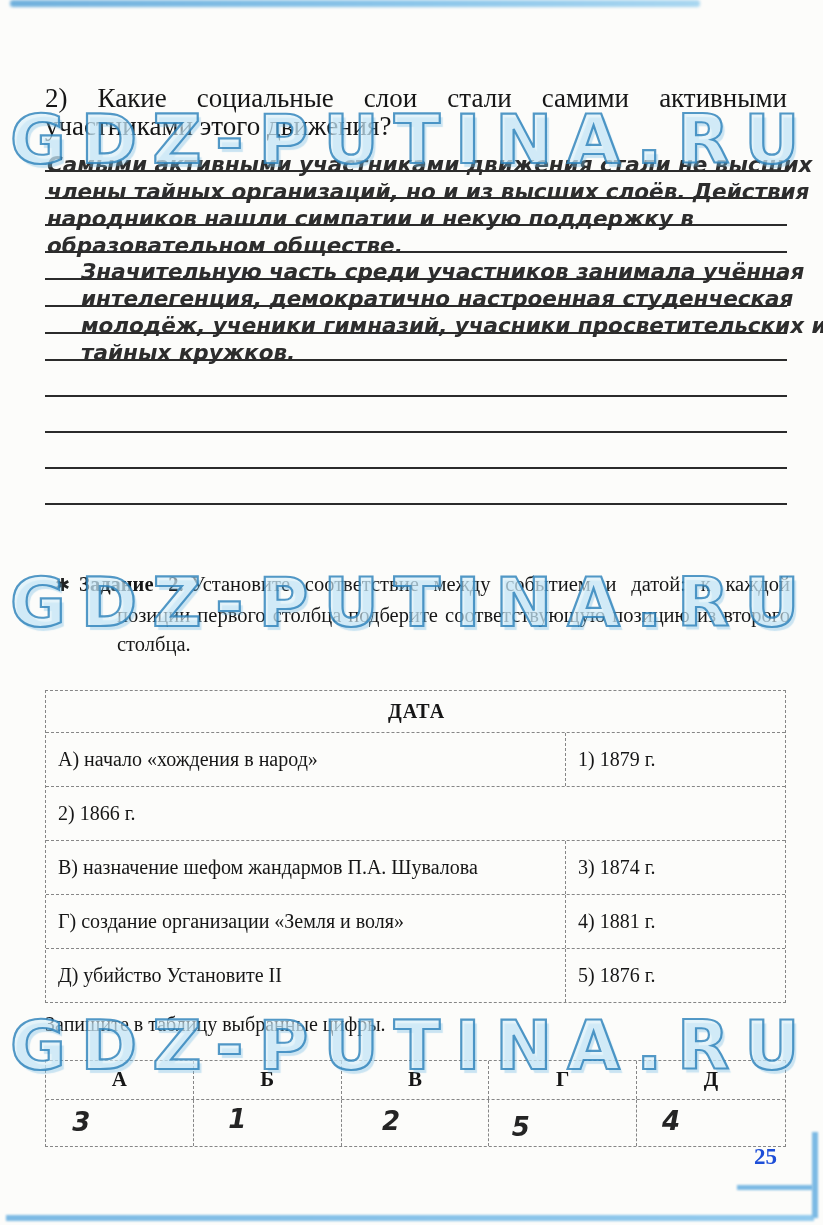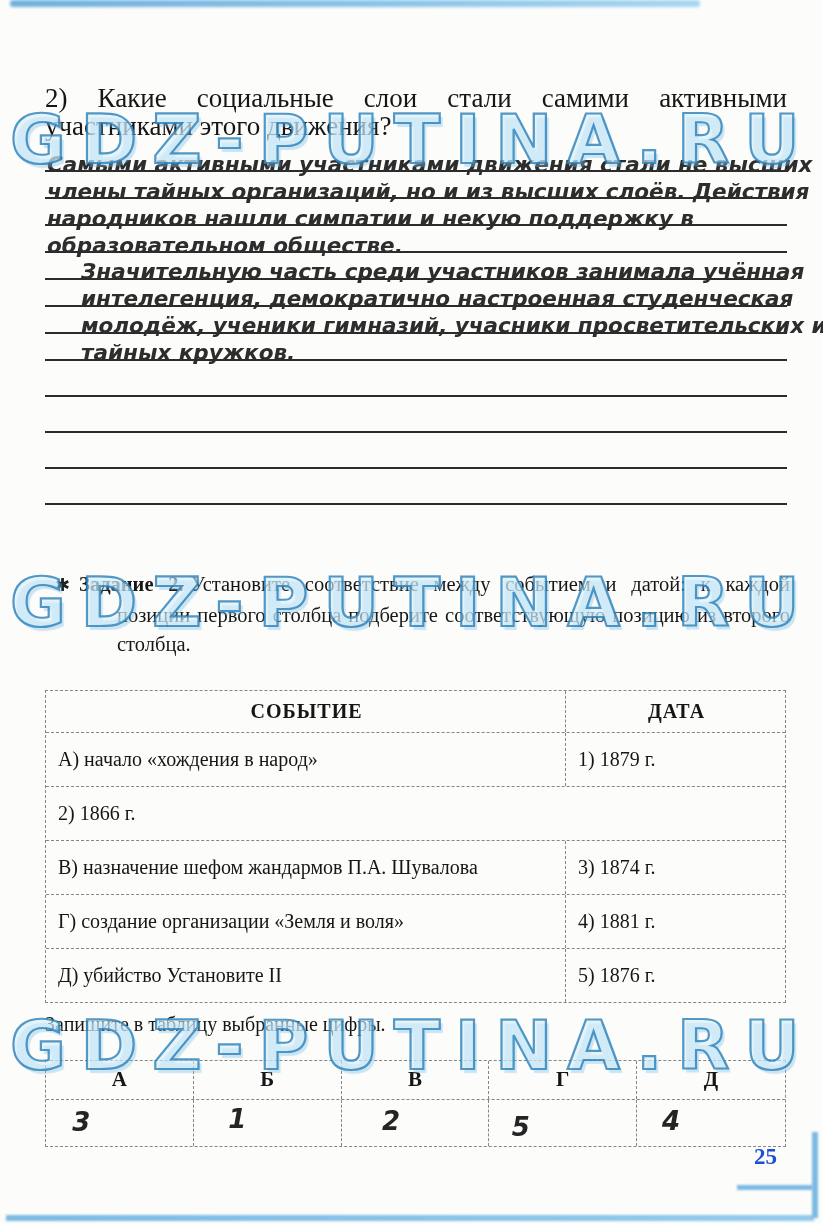--- a/index.html
+++ b/index.html
@@ -163,21 +163,20 @@
     <div class="line"></div>
     <div class="line"></div>
     <div class="line"></div>
     <div class="line"></div>
   </div>
 
   <div class="task"><span class="marker">✱</span><b class="task-label">Задание 2.</b><span>Установите соответствие между событием и датой: к каждой позиции первого столбца подберите соответствующую позицию из второго столбца.</span></div>
 
   <div class="match">
     <div class="mrow mhead">
-      <div class="mcell-e">СОБЫТИЕ</div>
       <div class="mcell-d">ДАТА</div>
     </div>
     <div class="mrow">
       <div class="mcell-e">А) начало «хождения в народ»</div>
       <div class="mcell-d">1) 1879 г.</div>
     </div>
     <div class="mrow">
       <div class="mcell-d">2) 1866 г.</div>
     </div>
     <div class="mrow">

